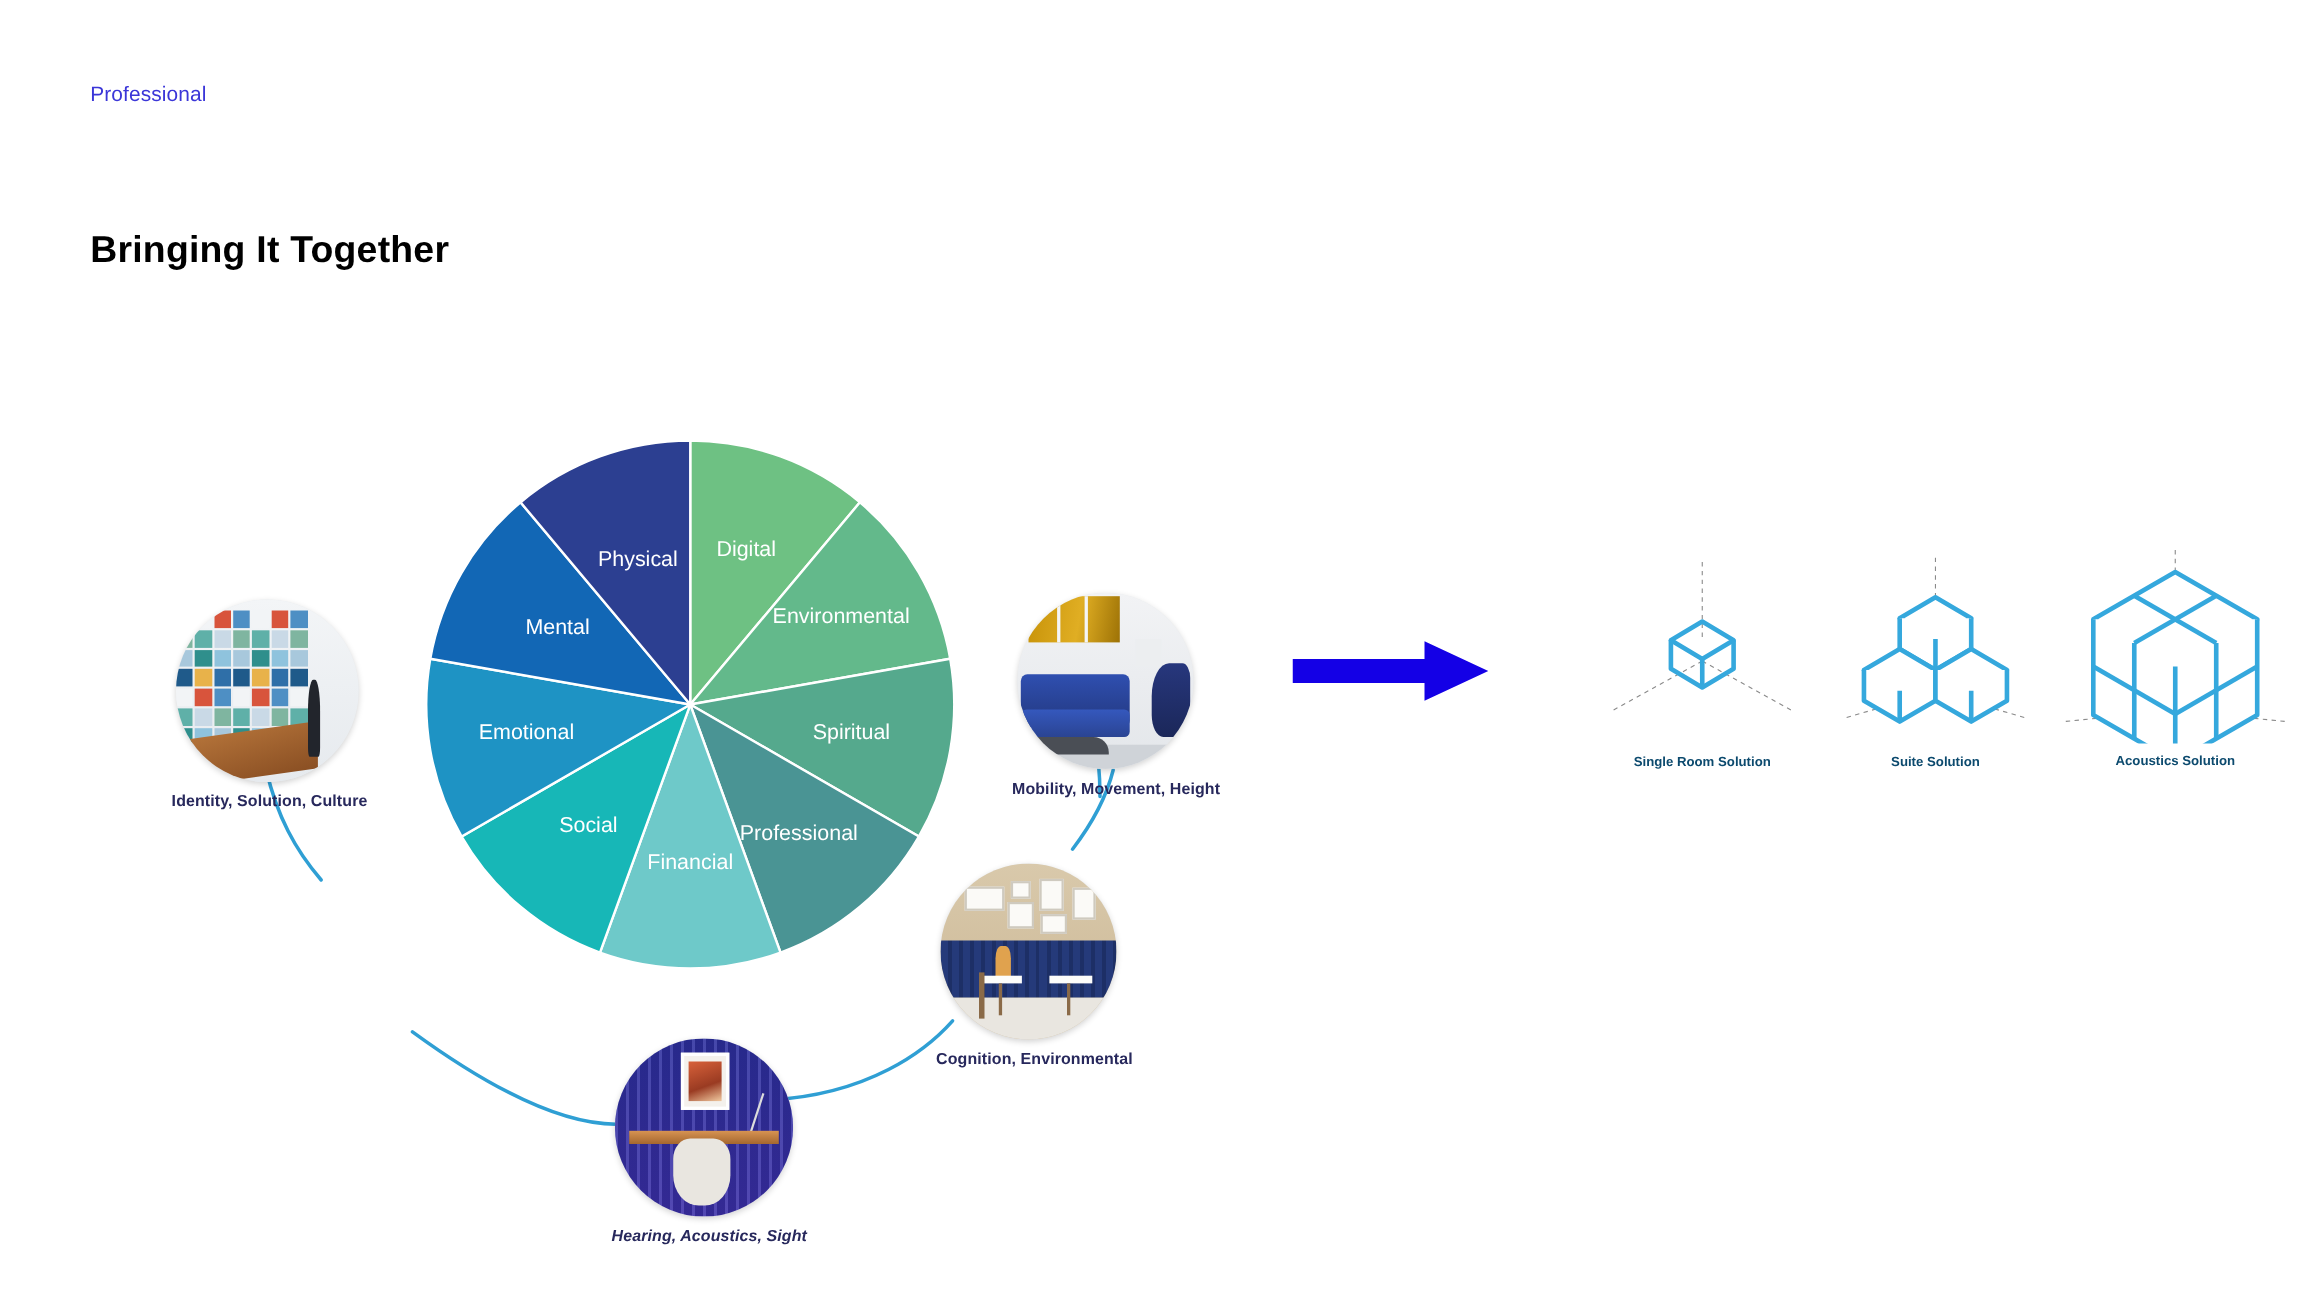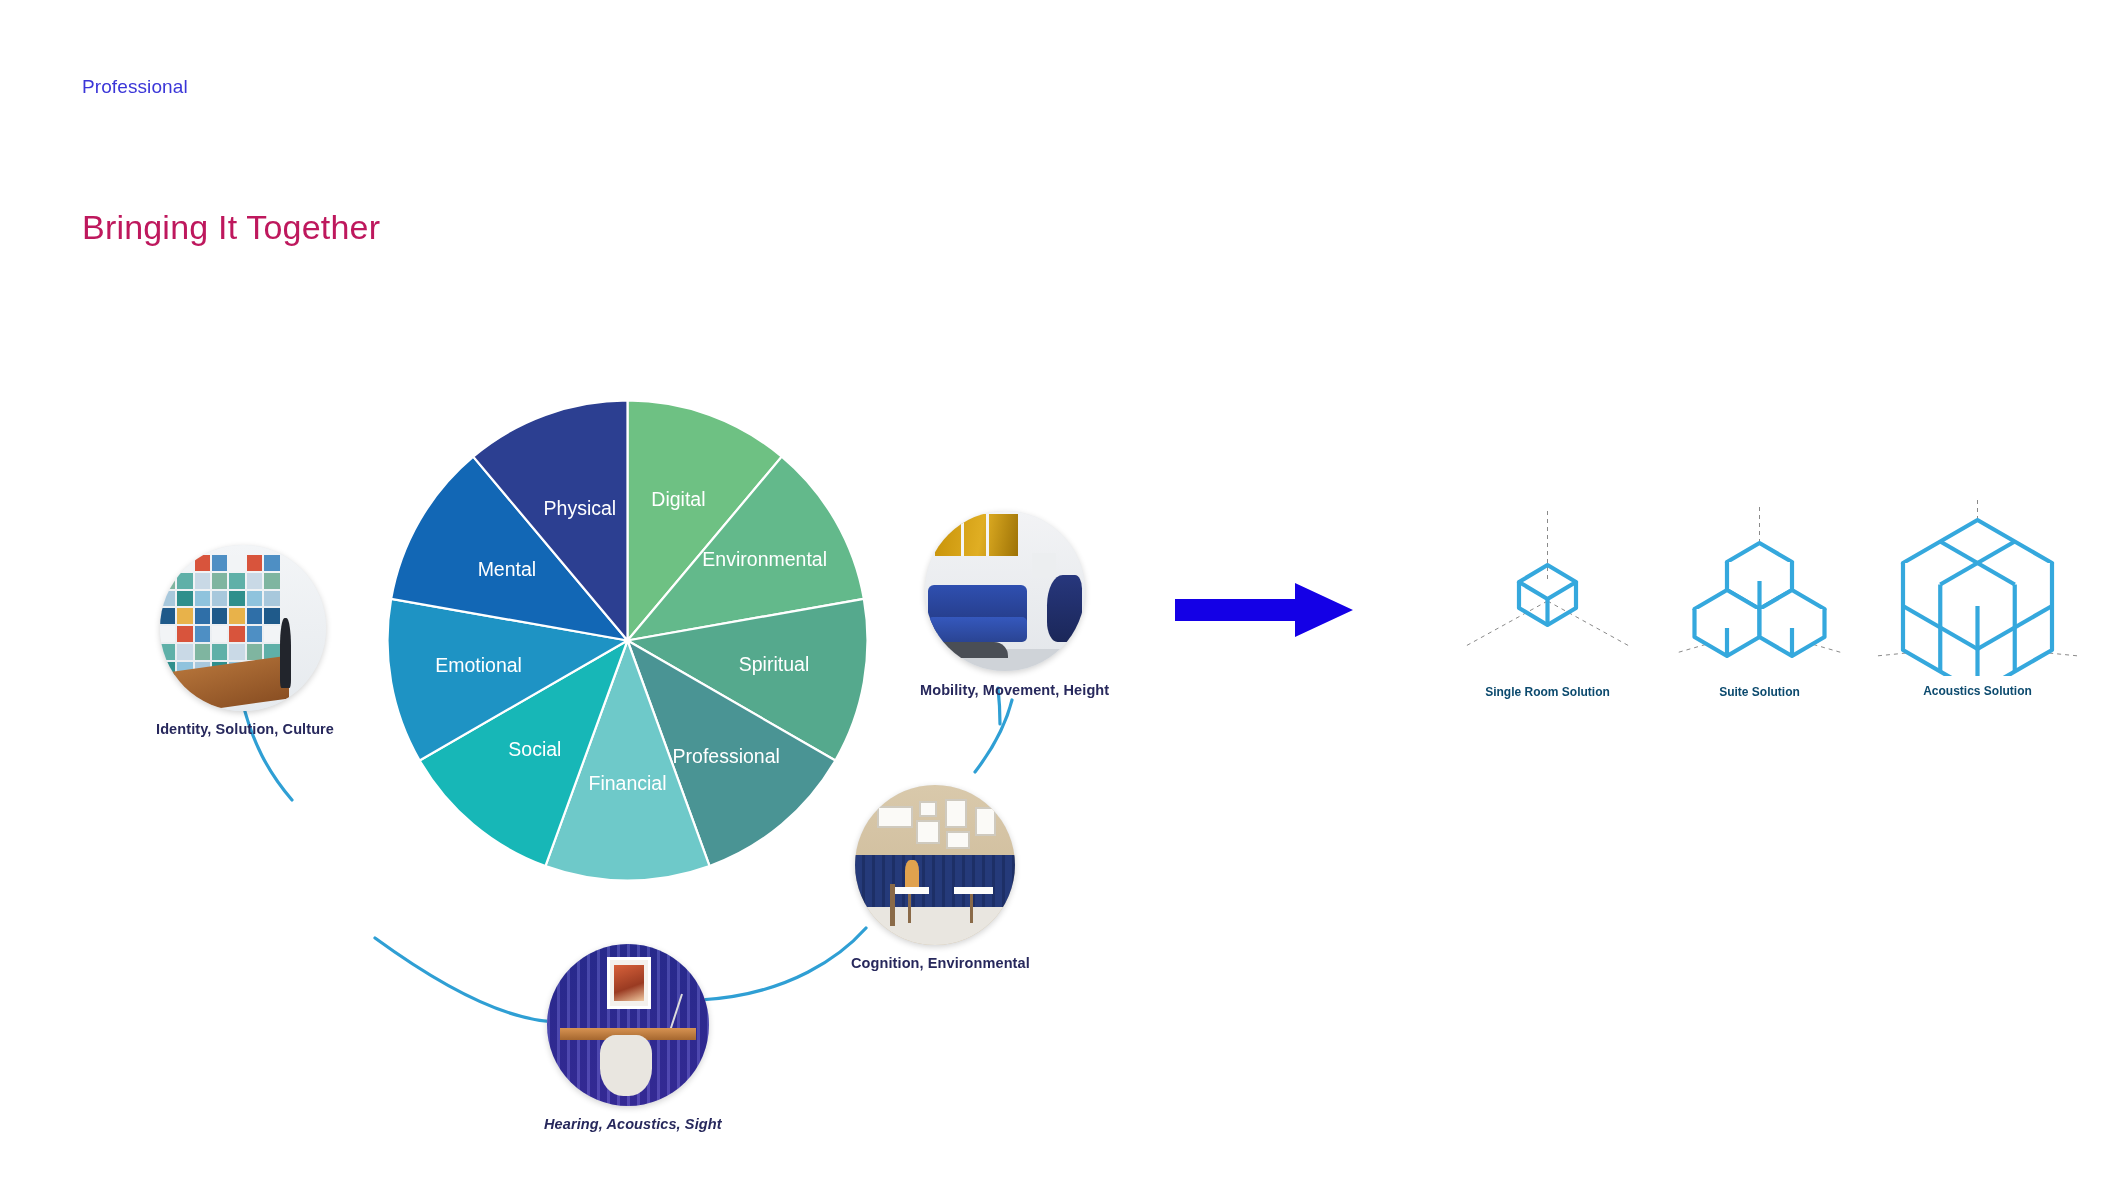--- a/index.html
+++ b/index.html
@@ -32,22 +32,22 @@
     font-size: 35px;
     color: #1a1a1a;
     font-weight: 400;
     letter-spacing: 0.2px;
     white-space: nowrap;
   }
   .section-title {
     position: absolute;
     left: 82px; top: 208px;
     font-size: 34px;
-    color: #be185d;
-    font-weight: normal;
+    color: #000000;
+    font-weight: bold;
     letter-spacing: 0.2px;
     white-space: nowrap;
   }
   .body-copy {
     position: absolute;
     left: 82px; top: 282px;
     width: 530px;
     font-size: 16px;
     line-height: 25px;
     color: #3a3a52;
@@ -389,21 +389,21 @@
             <div class="tile" style="background: rgb(47, 143, 140);"></div>
           </div>
         <div class="counter"></div>
         <div class="person"></div>
       </div>
     </div>
     <div class="lens-label" style="left:-4px; top:176px;">Identity, Solution, Culture</div>
   </div>
 
 
-  <div class="lens" style="left:547px; top:944px; width:165px;font-style:italic;">
+  <div class="lens" style="left:559px; top:944px; width:165px;font-style:italic;">
     <div class="lens-photo" style="width:162px; height:162px;">
       <div class="ph ph-hearing">
         <div class="ribs"></div>
         <div class="frame">
             <div class="poster"></div>
           </div>
         <div class="lamp"></div>
         <div class="wood"></div>
         <div class="chair"></div>
       </div>
@@ -426,21 +426,21 @@
         <div class="tbl" style="left:22%; top:64%; width:24%; height:4%;"></div>
         <div class="leg" style="left:33%; top:68%; width:2%; height:18%;"></div>
         <div class="tbl" style="left:62%; top:64%; width:24%; height:4%;"></div>
         <div class="leg" style="left:72%; top:68%; width:2%; height:18%;"></div>
         <div class="leg" style="left:22%; top:62%; width:3%; height:26%;"></div>
       </div>
     </div>
     <div class="lens-label" style="left:-4px; top:170px;">Cognition, Environmental</div>
   </div>
 
-  <div class="lens" style="left:925px; top:511px; width:165px;">
+  <div class="lens" style="left:925px; top:539px; width:165px;">
     <div class="lens-photo" style="width:160px; height:160px;">
       <div class="ph ph-mobility">
         <div class="amber">
           <div class="slit" style="left:32%;"></div>
           <div class="slit" style="left:62%;"></div>
         </div>
         <div class="shade"></div>
         <div class="flr"></div>
         <div class="sofa"></div>
         <div class="cushion"></div>

